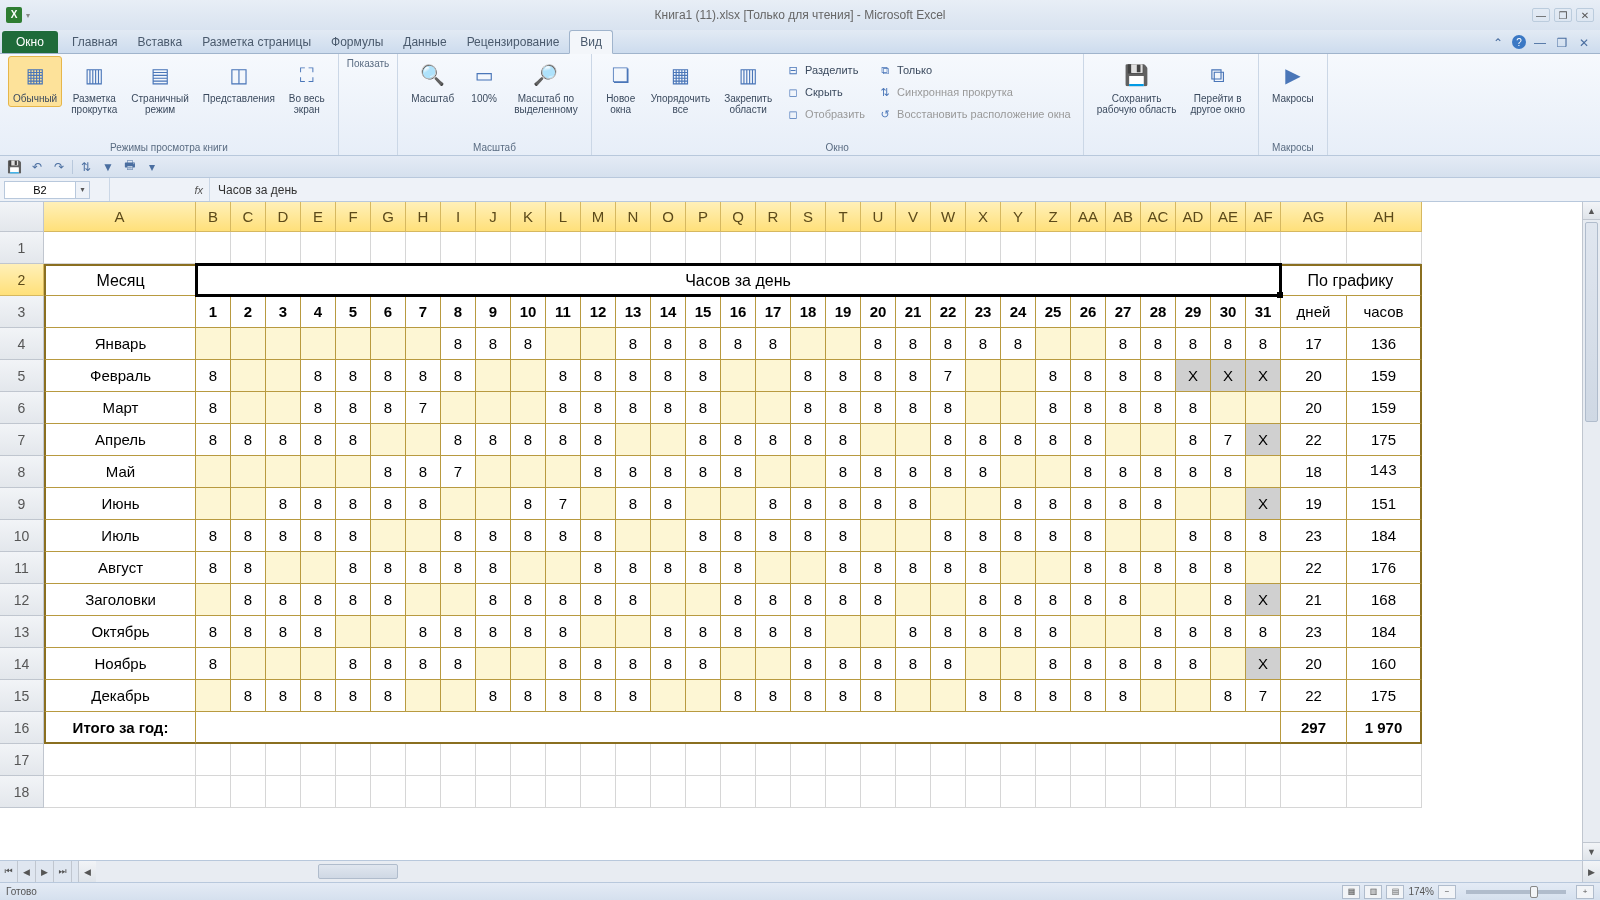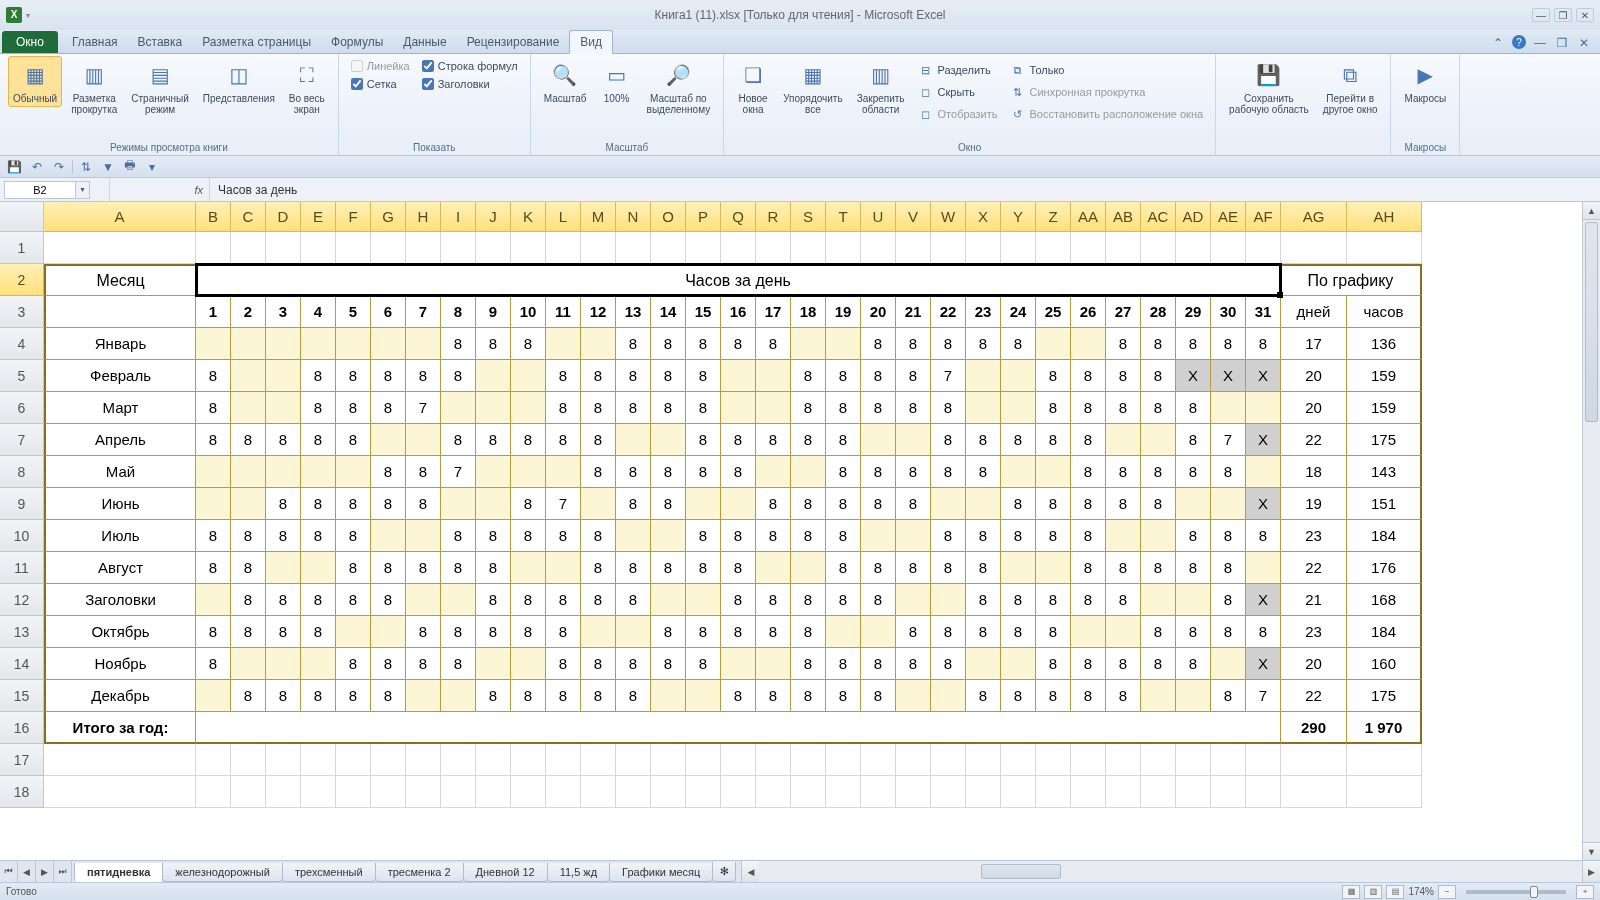--- a/index.html
+++ b/index.html
@@ -146,42 +146,20 @@
       <div class="rbtn big">
           <div class="ricon">⛶</div>
           <div class="rlabel">Во весь
 экран</div>
         </div>
     </div>
     <div class="group-label">Режимы просмотра книги</div>
   </div>
 
   <div class="group">
-    <div class="group-body">
-      <div class="chk-col">
-        <label class="chk disabled">
-            <input type="checkbox" disabled="" style="">
-            <span>Линейка</span>
-          </label>
-        <label class="chk">
-            <input type="checkbox" checked="" style="">
-            <span>Сетка</span>
-          </label>
-      </div>
-      <div class="chk-col">
-        <label class="chk">
-            <input type="checkbox" checked="" style="">
-            <span>Строка формул</span>
-          </label>
-        <label class="chk">
-            <input type="checkbox" checked="" style="">
-            <span>Заголовки</span>
-          </label>
-      </div>
-    </div>
     <div class="group-label">Показать</div>
   </div>
 
   <div class="group">
     <div class="group-body">
       <div class="rbtn big">
           <div class="ricon">🔍</div>
           <div class="rlabel">Масштаб</div>
         </div>
       <div class="rbtn big">
@@ -591,21 +569,21 @@
           <div class="cell data" style="width: 35px;">8</div>
           <div class="cell data yellow" style="width: 35px;"></div>
           <div class="cell data yellow" style="width: 35px;"></div>
           <div class="cell data" style="width: 35px;">8</div>
           <div class="cell data" style="width: 35px;">8</div>
           <div class="cell data" style="width: 35px;">8</div>
           <div class="cell data" style="width: 35px;">8</div>
           <div class="cell data" style="width: 35px;">8</div>
           <div class="cell data yellow" style="width: 35px;"></div>
           <div class="cell data" style="width: 66px;">18</div>
-          <div class="cell data big-border-right" style="width: 75px;">143</div>
+          <div class="cell data big-border-right" style="width: 75px; font-family: Liberation Mono, monospace;">143</div>
         </div>
         <div class="row">
           <div class="rowh">9</div>
           <div class="cell data left big-border-left" style="width: 152px;">Июнь</div>
           <div class="cell data yellow" style="width: 35px;"></div>
           <div class="cell data yellow" style="width: 35px;"></div>
           <div class="cell data" style="width: 35px;">8</div>
           <div class="cell data" style="width: 35px;">8</div>
           <div class="cell data" style="width: 35px;">8</div>
           <div class="cell data" style="width: 35px;">8</div>
@@ -856,21 +834,21 @@
           <div class="cell data yellow" style="width: 35px;"></div>
           <div class="cell data" style="width: 35px;">8</div>
           <div class="cell data" style="width: 35px;">7</div>
           <div class="cell data" style="width: 66px;">22</div>
           <div class="cell data big-border-right" style="width: 75px;">175</div>
         </div>
         <div class="row">
           <div class="rowh">16</div>
           <div class="cell data bld big-border-left big-border-bottom" style="width: 152px;">Итого за год:</div>
           <div class="cell data big-border-bottom" style="width: 1085px;"></div>
-          <div class="cell data bld big-border-bottom" style="width: 66px;">290</div>
+          <div class="cell data bld big-border-bottom" style="width: 66px;">297</div>
           <div class="cell data bld big-border-right big-border-bottom" style="width: 75px;">1 970</div>
         </div>
         <div class="row">
           <div class="rowh">17</div>
           <div class="cell " style="width: 152px;"></div>
           <div class="cell " style="width: 35px;"></div>
           <div class="cell " style="width: 35px;"></div>
           <div class="cell " style="width: 35px;"></div>
           <div class="cell " style="width: 35px;"></div>
           <div class="cell " style="width: 35px;"></div>
@@ -950,30 +928,20 @@
   </div>
 </div>
 
 <div class="sheetbar">
   <div class="navbtns">
     <span>⏮</span>
     <span>◀</span>
     <span>▶</span>
     <span>⏭</span>
   </div>
-  <div class="sheettabs" id="sheettabs">
-      <div class="sheettab active">пятидневка</div>
-      <div class="sheettab">железнодорожный</div>
-      <div class="sheettab">трехсменный</div>
-      <div class="sheettab">тресменка 2</div>
-      <div class="sheettab">Дневной 12</div>
-      <div class="sheettab">11,5 жд</div>
-      <div class="sheettab">Графики месяц</div>
-      <div class="sheettab insert">✻</div>
-    </div>
   <div class="hscroll">
     <div class="btn" style="float:left;">◀</div>
     <div class="thumb"></div>
     <div class="btn r">▶</div>
   </div>
 </div>
 
 <div class="statusbar">
   <span>Готово</span>
   <div class="right">

